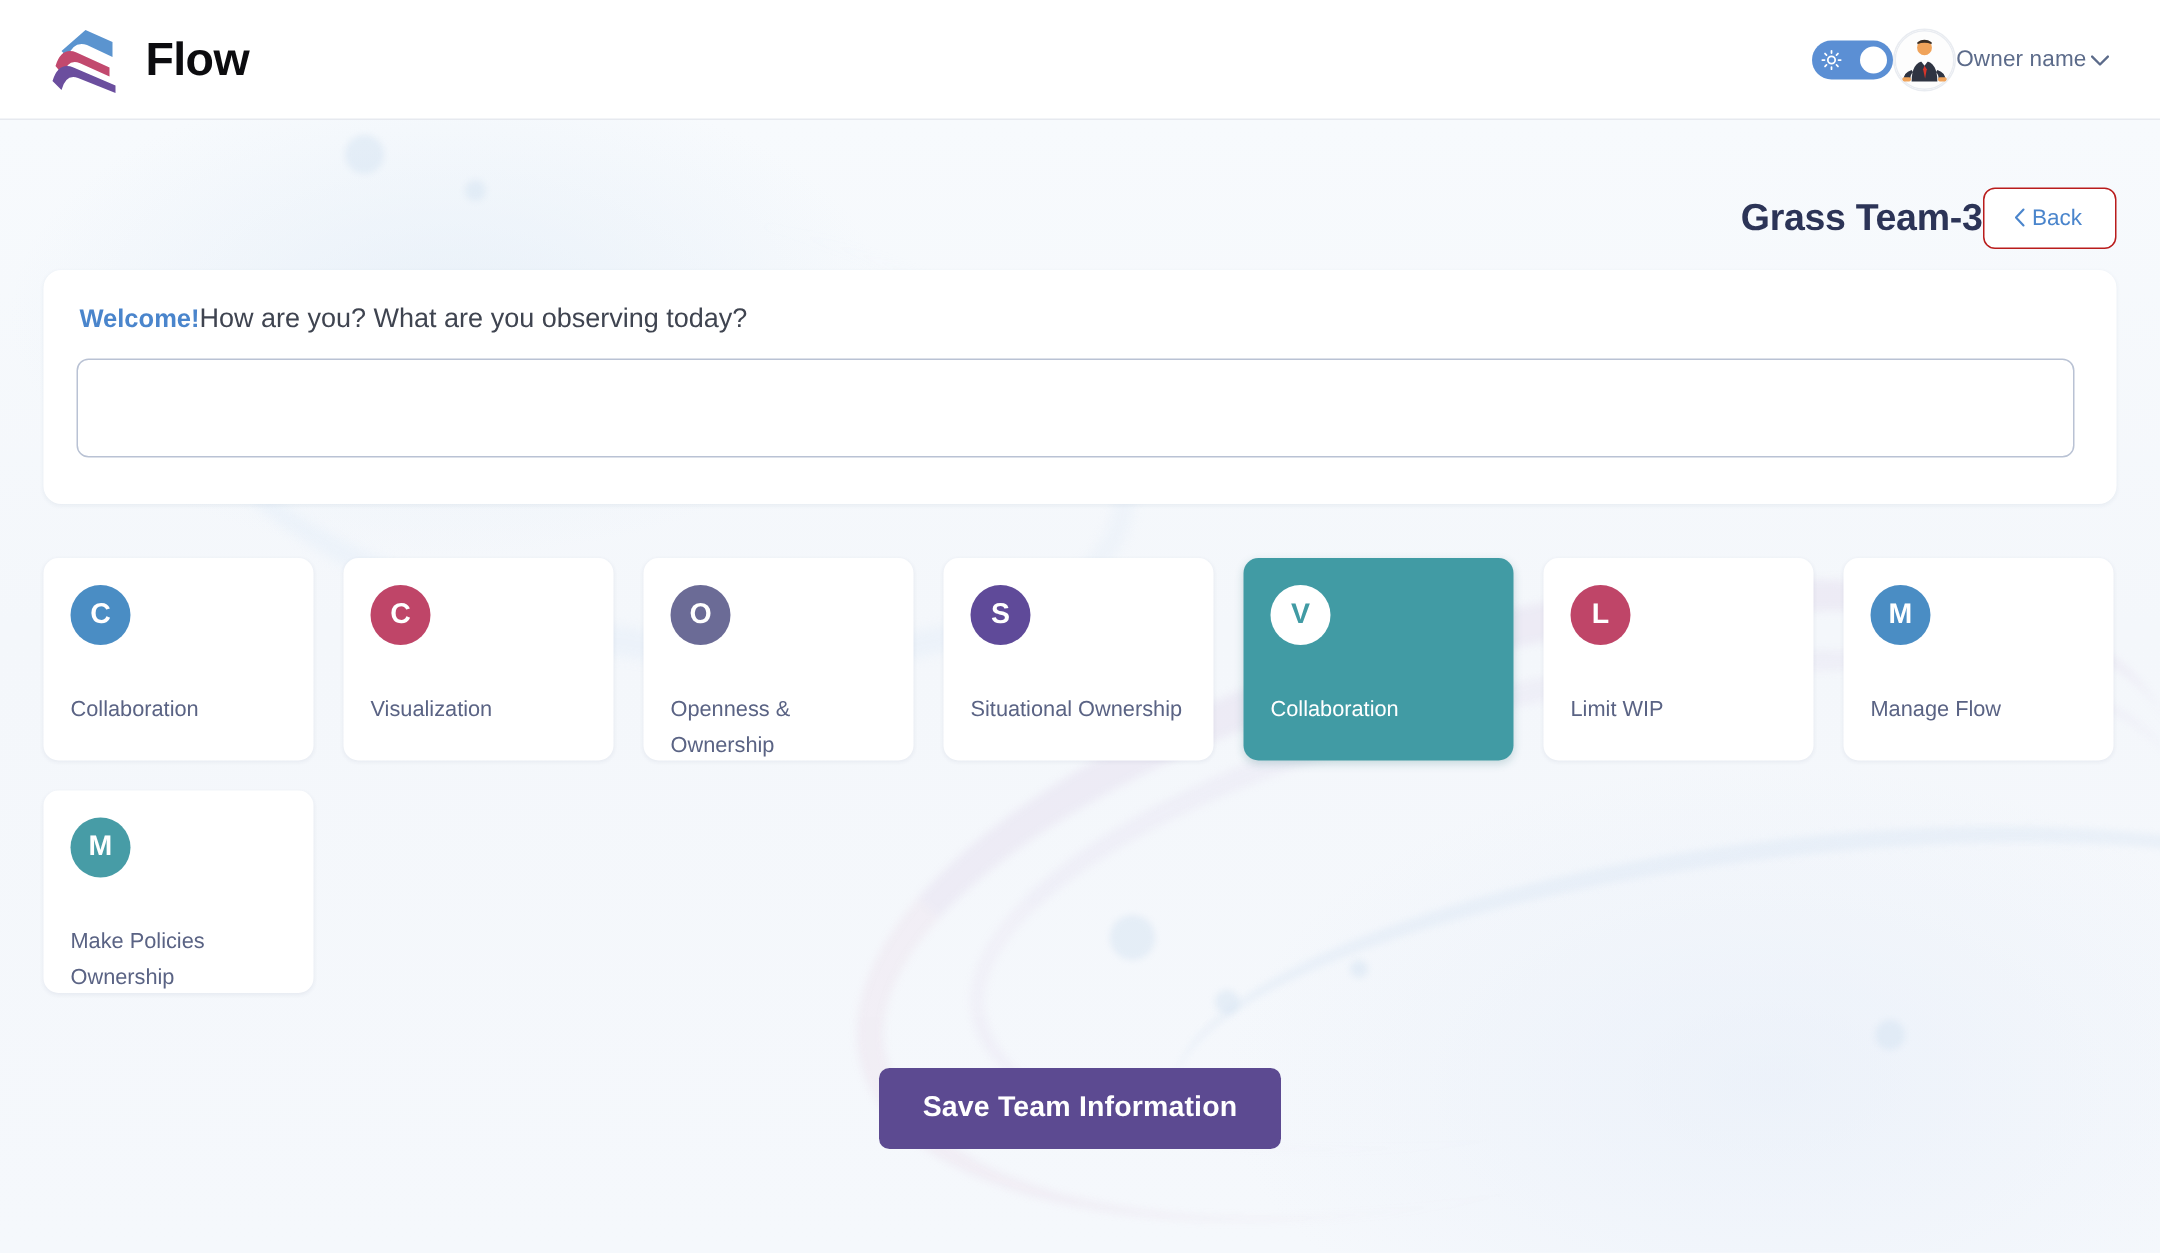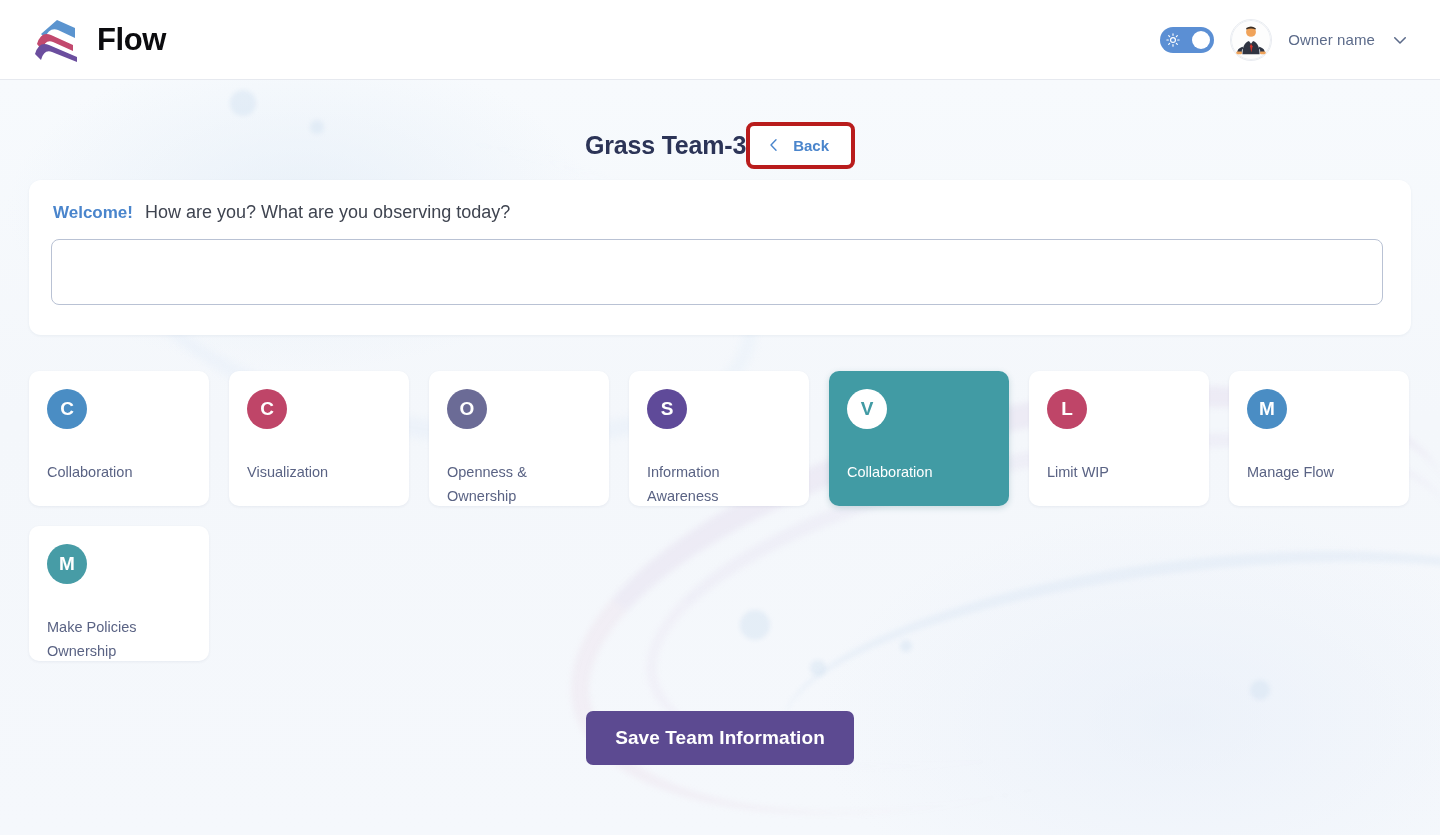--- a/index.html
+++ b/index.html
@@ -79,21 +79,21 @@
     justify-content: space-between;
     padding: 0 31px 0 29px;
   }
   .brand { display: flex; align-items: center; gap: 10px; }
   .brand-mark { width: 58px; height: 48px; display: block; }
   .brand-name {
     font-size: 31px; font-weight: bold; color: #0c0c0f;
     letter-spacing: -0.4px;
   }
 
-  .header-right { display: flex; align-items: center; gap: 16px; }
+  .header-right { display: flex; align-items: center; }
 
   .theme-toggle {
     width: 54px; height: 26px; border-radius: 13px;
     background: #5b8fd4;
     display: flex; align-items: center; justify-content: space-between;
     padding: 0 4px; cursor: pointer; border: none;
   }
   .toggle-knob {
     width: 18px; height: 18px; border-radius: 50%; background: #fff;
     order: 2;
@@ -109,50 +109,50 @@
     font-size: 15px; color: #5c6b8a; letter-spacing: 0.1px;
   }
   .chev-down { width: 18px; height: 18px; cursor: pointer; }
 
   
   .page {
     position: relative; z-index: 2;
     padding: 0 29px;
   }
   .page-head {
-    display: flex; align-items: center; justify-content: center;
+    display: flex; align-items: center; justify-content: flex-end;
     height: 100px; padding-top: 30px;
   }
   .page-title {
     font-size: 25px; font-weight: bold; color: #2c3457;
     letter-spacing: -0.2px;
   }
   .back-btn {
-    display: flex; align-items: center; gap: 11px;
-    background: #ffffff;
-    border: 4px solid #b91c1c;
+    display: flex; align-items: center; 
+    background: #ffffff;
+    border: 1px solid #b91c1c;
     border-radius: 8px;
     padding: 11px 22px 11px 16px;
     color: #4a85cc;
-    font-size: 15px; font-weight: bold;
+    font-size: 15px; font-weight: normal;
     cursor: pointer;
     font-family: "Liberation Sans", sans-serif;
   }
   .chev-left { width: 16px; height: 16px; }
 
   
   .welcome-card {
     background: #ffffff;
     border-radius: 12px;
     box-shadow: 0 1px 3px rgba(42,60,100,0.06);
     padding: 22px 28px 26px 22px;
     margin-bottom: 36px;
   }
   .welcome-line {
-    display: flex; align-items: baseline; gap: 12px;
+    display: flex; align-items: baseline; gap: 0;
     margin-bottom: 16px; padding-left: 2px;
   }
   .welcome-strong {
     font-size: 17px; font-weight: bold; color: #4a85cc;
   }
   .welcome-q { font-size: 18px; color: #3f4450; }
   .observe-input {
     width: 100%; height: 66px;
     border: 1px solid #b9c2d4;
     border-radius: 8px;
@@ -313,21 +313,21 @@
       <div class="practice-card">
         <div class="badge" style="background: rgb(191, 69, 104);">C</div>
         <div class="practice-label">Visualization</div>
       </div>
       <div class="practice-card">
         <div class="badge" style="background: rgb(107, 107, 150);">O</div>
         <div class="practice-label">Openness &amp; Ownership</div>
       </div>
       <div class="practice-card">
         <div class="badge" style="background: rgb(95, 74, 153);">S</div>
-        <div class="practice-label">Information Awareness</div>
+        <div class="practice-label">Situational Ownership</div>
       </div>
       <div class="practice-card selected">
         <div class="badge" style="background: rgb(65, 155, 164);">V</div>
         <div class="practice-label">Collaboration</div>
       </div>
       <div class="practice-card">
         <div class="badge" style="background: rgb(191, 69, 104);">L</div>
         <div class="practice-label">Limit WIP</div>
       </div>
       <div class="practice-card">

